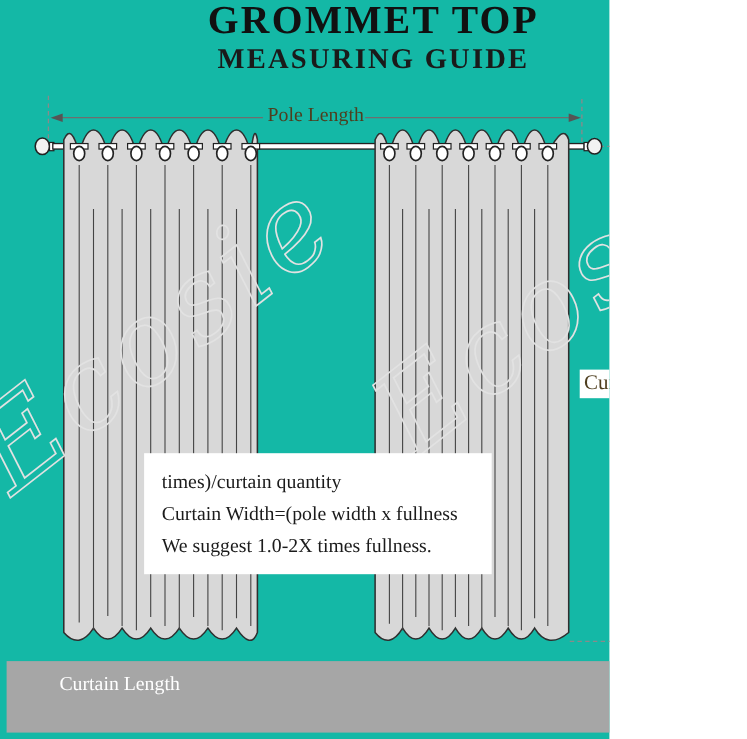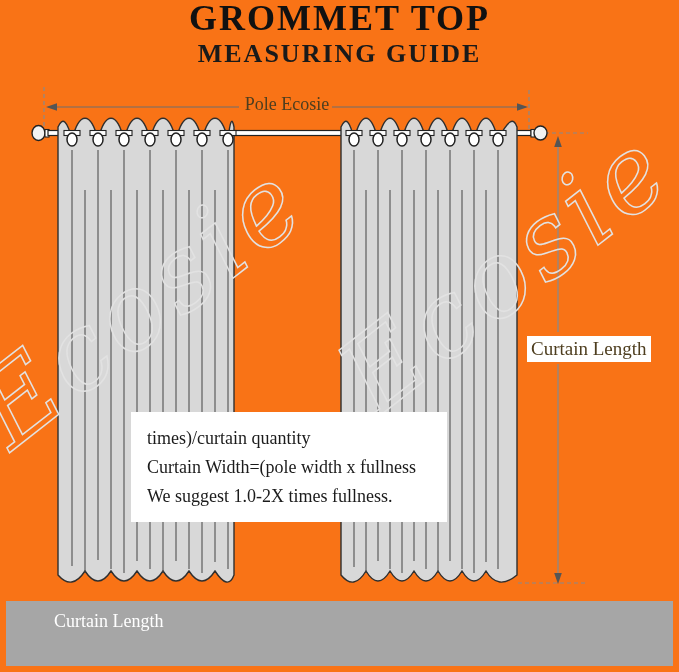--- a/index.html
+++ b/index.html
@@ -1,17 +1,17 @@
 <!DOCTYPE html>
 <html><head>
 <meta charset="utf-8">
 <style>
   html,body{margin:0;padding:0;background:#fff;}
   .page{
-    position:relative;width:679px;height:672px;background:#f97316;
+    position:relative;width:554px;height:672px;background:#14b8a6;
     overflow:hidden;font-family:"Liberation Serif", serif;
   }
   
   .title{
     position:absolute;top:-3px;left:0;width:679px;text-align:center;
     font-size:36px;font-weight:bold;letter-spacing:2px;color:#111;
     font-family:"Liberation Serif", serif;
   }
   .subtitle{
     position:absolute;top:39px;left:0;width:679px;text-align:center;
@@ -177,21 +177,21 @@
       <line x1="558" y1="145" x2="558" y2="332" stroke="#8a8a8a" stroke-width="1.3"></line>
       <line x1="558" y1="364" x2="558" y2="575" stroke="#8a8a8a" stroke-width="1.3"></line>
       <polygon points="558,136 554.2,147 561.8,147" fill="#555"></polygon>
       <polygon points="558,584 554.2,573 561.8,573" fill="#555"></polygon>
     </g>
   </svg>
 
   <div class="watermark wm-left">Ecosie</div>
   <div class="watermark wm-right">Ecosie</div>
 
-  <div class="dim-label pole-width-label">Pole Ecosie</div>
+  <div class="dim-label pole-width-label">Pole Length</div>
   <div class="dim-label curtain-length-label">Curtain Length</div>
 
   <div class="info-box">
     <div class="info-line">times)/curtain quantity</div>
     <div class="info-line">Curtain Width=(pole width x fullness</div>
     <div class="info-line">We suggest 1.0-2X times fullness.</div>
   </div>
 
   <div class="footer-bar">
     <div class="footer-title">Curtain Length</div>

